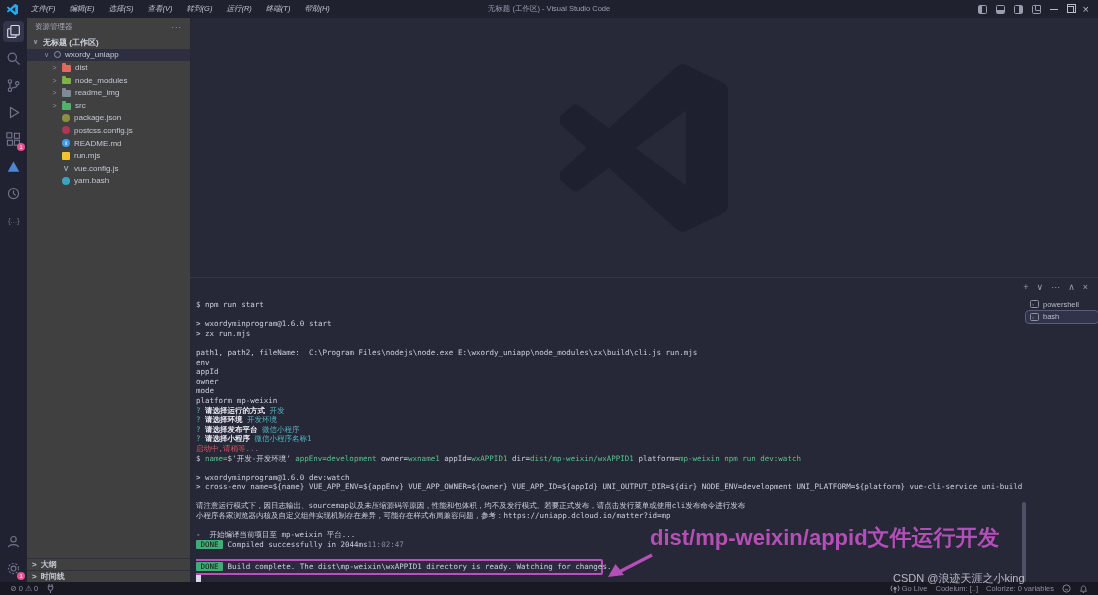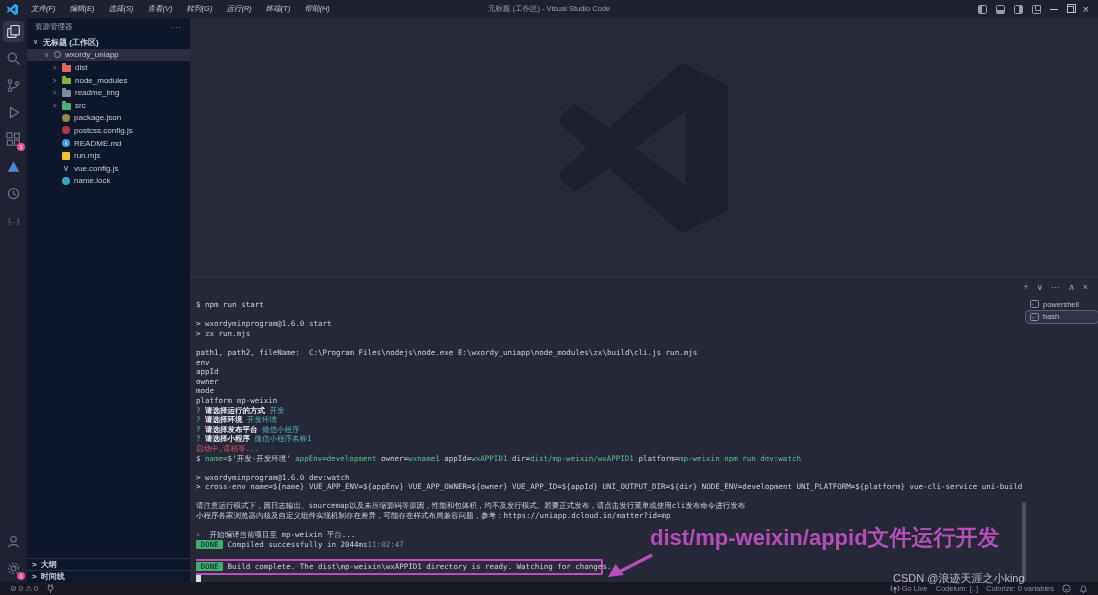--- a/index.html
+++ b/index.html
@@ -27,21 +27,21 @@
   
   .activitybar { position:absolute; left:0; top:18px; bottom:13px; width:27px; background:#202231; display:flex; flex-direction:column; align-items:center; z-index:10; }
   .act-item { width:27px; height:27px; display:flex; align-items:center; justify-content:center; color:#70758c; position:relative; }
   .act-item.active { color:#d8dbe6; }
   .act-item.active::after { content:""; position:absolute; inset:3px; background:#33354a; border-radius:4px; z-index:-1; }
   .act-badge { position:absolute; right:2px; bottom:2px; min-width:8px; height:8px; border-radius:4px; background:#e4538f; color:#fff; font-size:5.5px; line-height:8px; text-align:center; padding:0 1px; }
   .act-spacer { flex:1; }
   .braces-glyph { font-size:7.5px; letter-spacing:-0.5px; }
 
   
-  .sidebar { position:absolute; left:27px; top:18px; bottom:13px; width:163px; background:#0f172a; font-size:8px; z-index:10; }
+  .sidebar { position:absolute; left:27px; top:18px; bottom:13px; width:163px; background:#404040; font-size:8px; z-index:10; }
   .sb-header { height:18px; display:flex; align-items:center; padding:0 8px; color:#a9adbc; font-size:7.5px; }
   .sb-header .more { margin-left:auto; letter-spacing:1px; color:#9ba0b5; }
   .srow { height:12.6px; display:flex; align-items:center; gap:4px; color:#c3c7d4; white-space:nowrap; overflow:hidden; }
   .srow .chev { width:7px; font-size:7px; color:#8d90a2; text-align:center; flex:0 0 auto; }
   .srow.ws { padding-left:5px; font-weight:bold; color:#ced2df; }
   .srow.root { padding-left:16px; background:#2d2f41; }
   .srow.lvl-folder { padding-left:24px; }
   .srow.lvl-file { padding-left:35px; }
   .circle-ico { width:7px; height:7px; border:1px solid #9093a6; border-radius:50%; flex:0 0 auto; }
   .fold { width:9px; height:6.5px; border-radius:1px; position:relative; margin-top:2px; flex:0 0 auto; }
@@ -233,21 +233,21 @@
   <div class="srow lvl-file">
     <span class="fsq"></span>
     <span>run.mjs</span>
   </div>
   <div class="srow lvl-file">
     <span class="fletter">V</span>
     <span>vue.config.js</span>
   </div>
   <div class="srow lvl-file">
     <span class="fdot c-yarn"></span>
-    <span>name.lock</span>
+    <span>yarn.bash</span>
   </div>
   <div class="sb-bottom">
     <div class="sb-sect">
       <span class="chev">&gt;</span>
       <span>大纲</span>
     </div>
     <div class="sb-sect">
       <span class="chev">&gt;</span>
       <span>时间线</span>
     </div>

